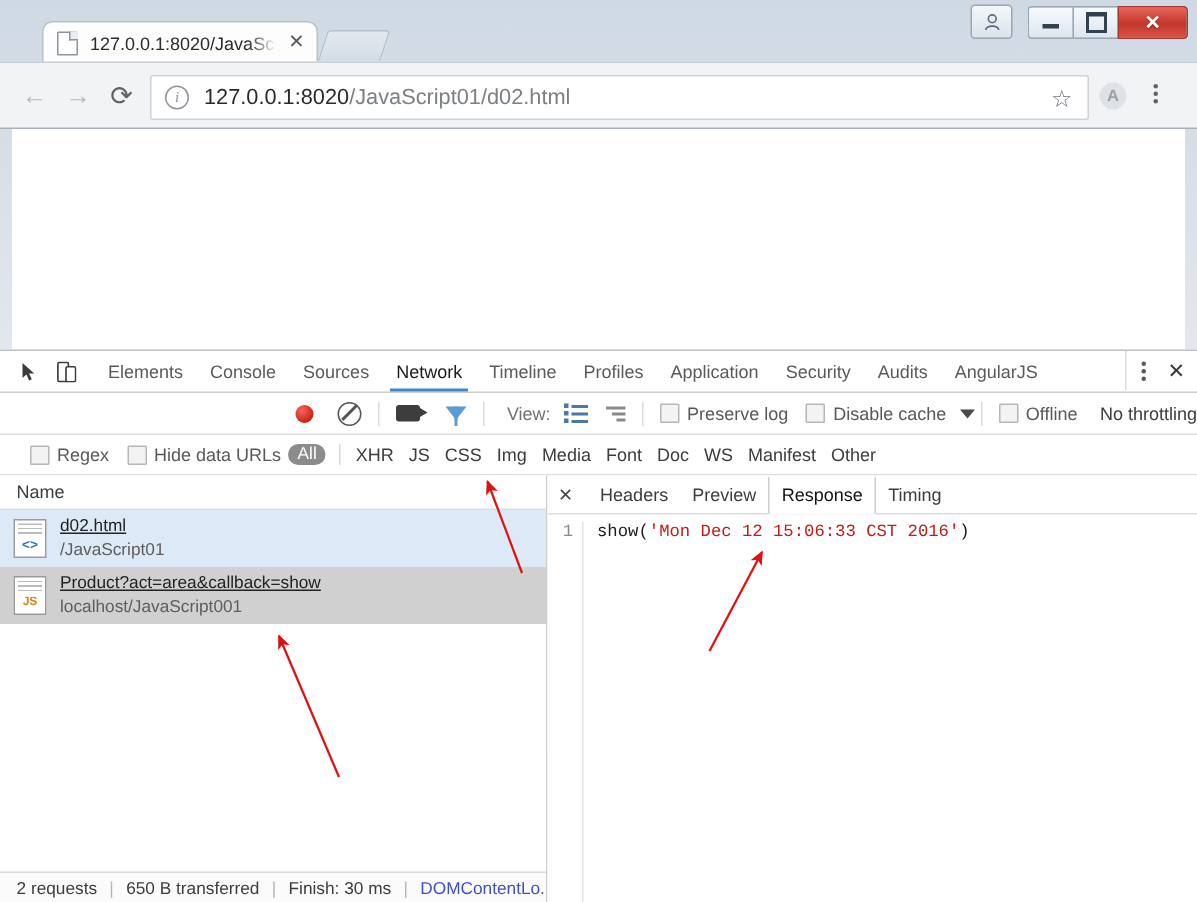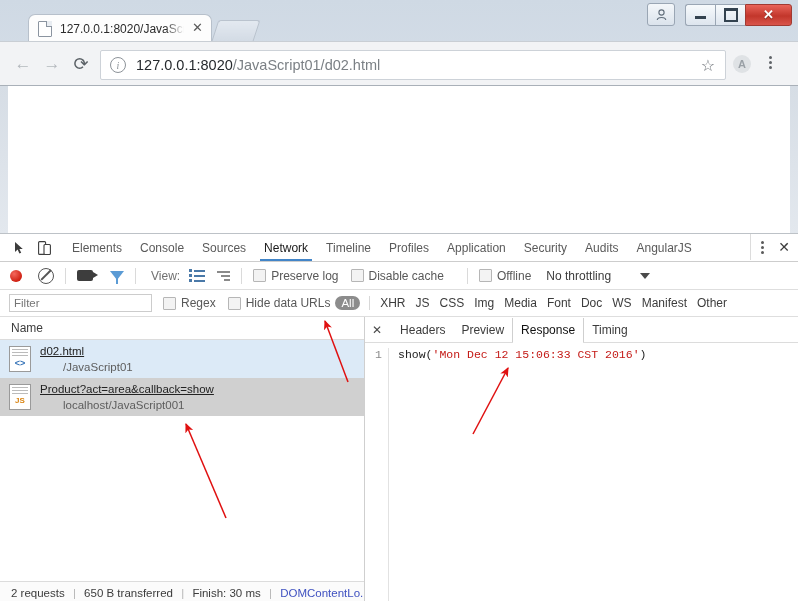--- a/index.html
+++ b/index.html
@@ -202,20 +202,21 @@
   .dt-kebab { display: flex; flex-direction: column; gap: 2px; margin-right: 14px; }
   .dt-kebab i { width: 3px; height: 3px; border-radius: 50%; background: #5a5a5a; display: block; }
   .dt-close { font-size: 14px; color: #3c3c3c; }
 
   
   .dt-controls {
     height: 27px; display: flex; align-items: center;
     border-bottom: 1px solid #dedede;
     padding-left: 10px;
     background: #fff;
+    justify-content: flex-end;
   }
   .rec-dot {
     width: 12px; height: 12px; border-radius: 50%;
     background: radial-gradient(circle at 35% 32%, #f4675c, #cf2012 70%);
   }
   .clear-icon {
     width: 14px; height: 14px; border: 1.6px solid #555; border-radius: 50%;
     position: relative; margin-left: 16px;
   }
   .clear-icon::after {
@@ -319,21 +320,21 @@
     background: repeating-linear-gradient(180deg,#bbb 0 1px, transparent 1px 3px);
   }
   .fileicon .tag {
     font-size: 8px; font-weight: bold; line-height: 10px;
     margin-bottom: 3px;
   }
   .tag.html { color: #2f6fb5; font-size: 9px; }
   .tag.js   { color: #d98513; }
   .req-text { line-height: 13px; overflow: hidden; }
   .req-name { font-size: 11.5px; color: #222; white-space: nowrap; text-decoration: underline; }
-  .req-path { font-size: 11.5px; color: #5d5d5d; white-space: nowrap; margin-top: 3px; margin-left: 23px; }
+  .req-path { font-size: 11.5px; color: #5d5d5d; white-space: nowrap; margin-top: 3px; }
 
   .statusbar {
     height: 23px; line-height: 23px;
     border-top: 1px solid #dcdcdc;
     padding-left: 11px; font-size: 11.5px; color: #3c3c3c;
     background: #fbfbfb; white-space: nowrap; overflow: hidden;
   }
   .statusbar .sep { color: #b5b5b5; margin: 0 5px; }
   .statusbar .dcl { color: #3f51c0; }
 
@@ -512,21 +513,20 @@
       <span class="chk"></span>
       <span class="chk-label">Disable cache</span>
       <div class="vsep"></div>
       <span class="chk"></span>
       <span class="chk-label">Offline</span>
       <span class="throttle">No throttling</span>
       <span class="throttle-caret"></span>
     </div>
 
     <div class="dt-filters">
-      <input class="filter-input" type="text" placeholder="Filter" style="">
       <span style="margin-left:11px" class="chk"></span>
       <span class="chk-label">Regex</span>
       <span class="chk"></span>
       <span class="chk-label" style="margin-right:3px">Hide data URLs</span>
 
       <span class="pill-all">All</span>
       <span class="fsep"></span>
       <span class="ftype">XHR</span>
       <span class="ftype">JS</span>
       <span class="ftype">CSS</span>

